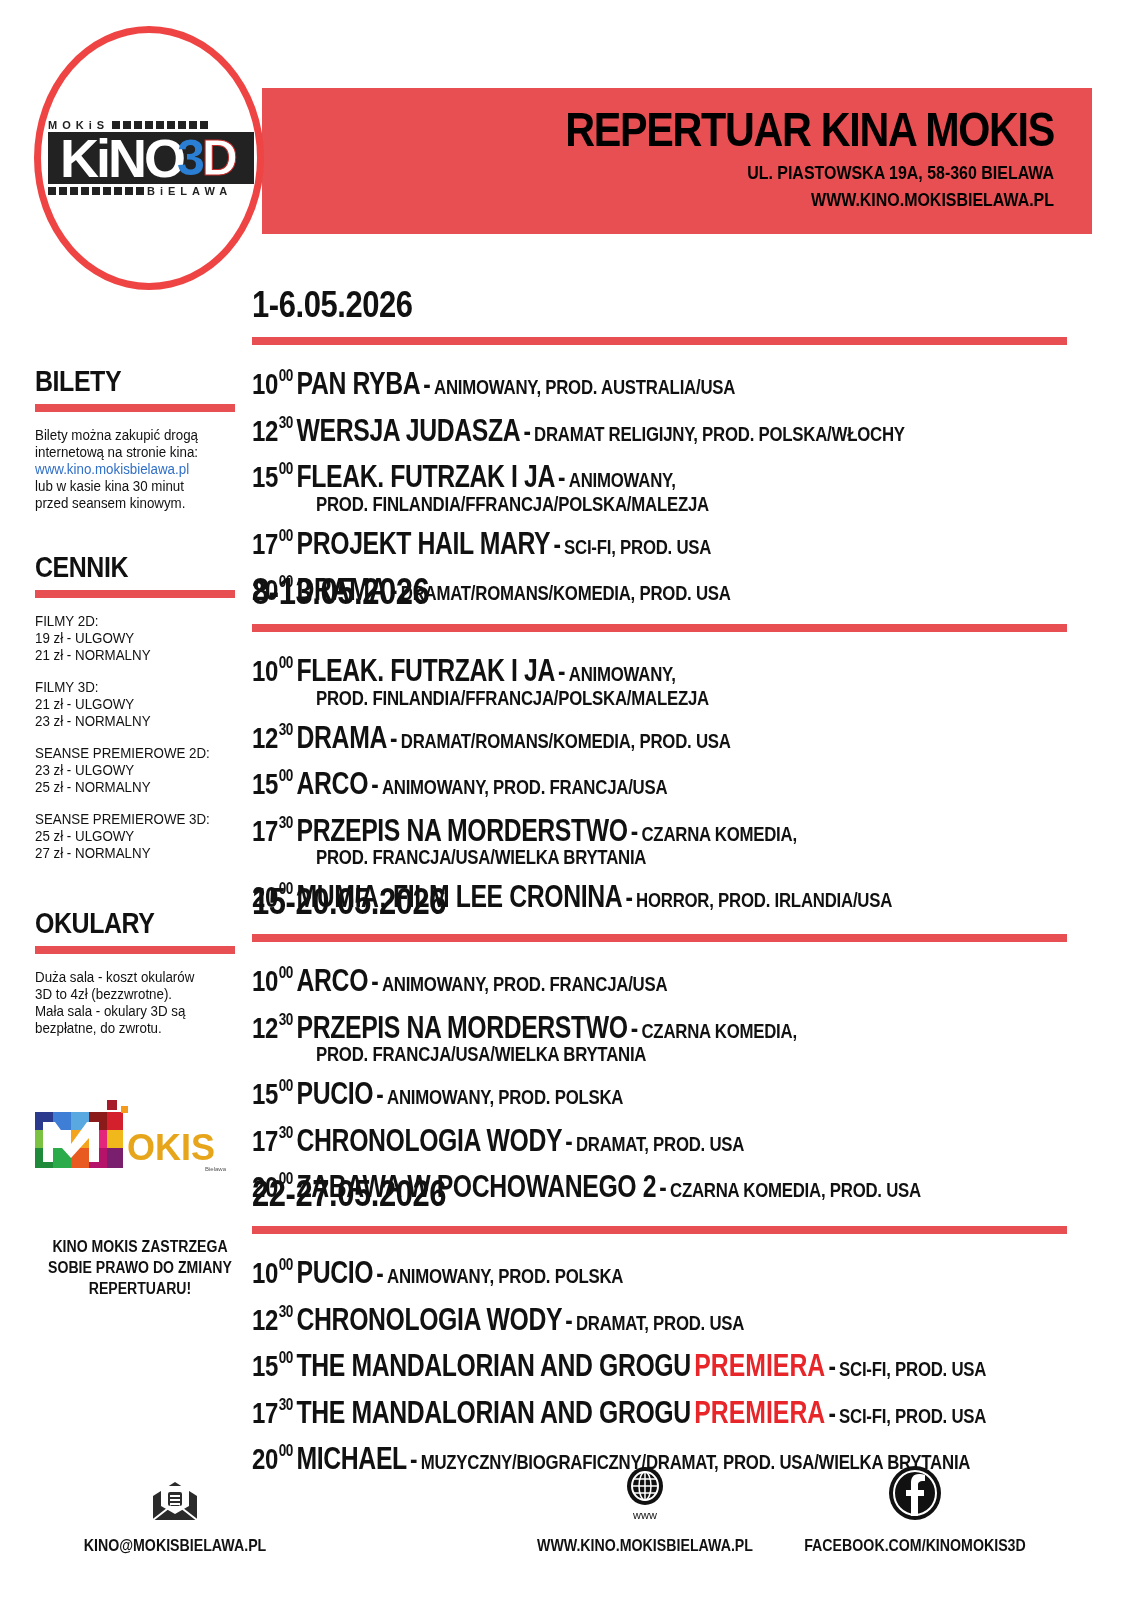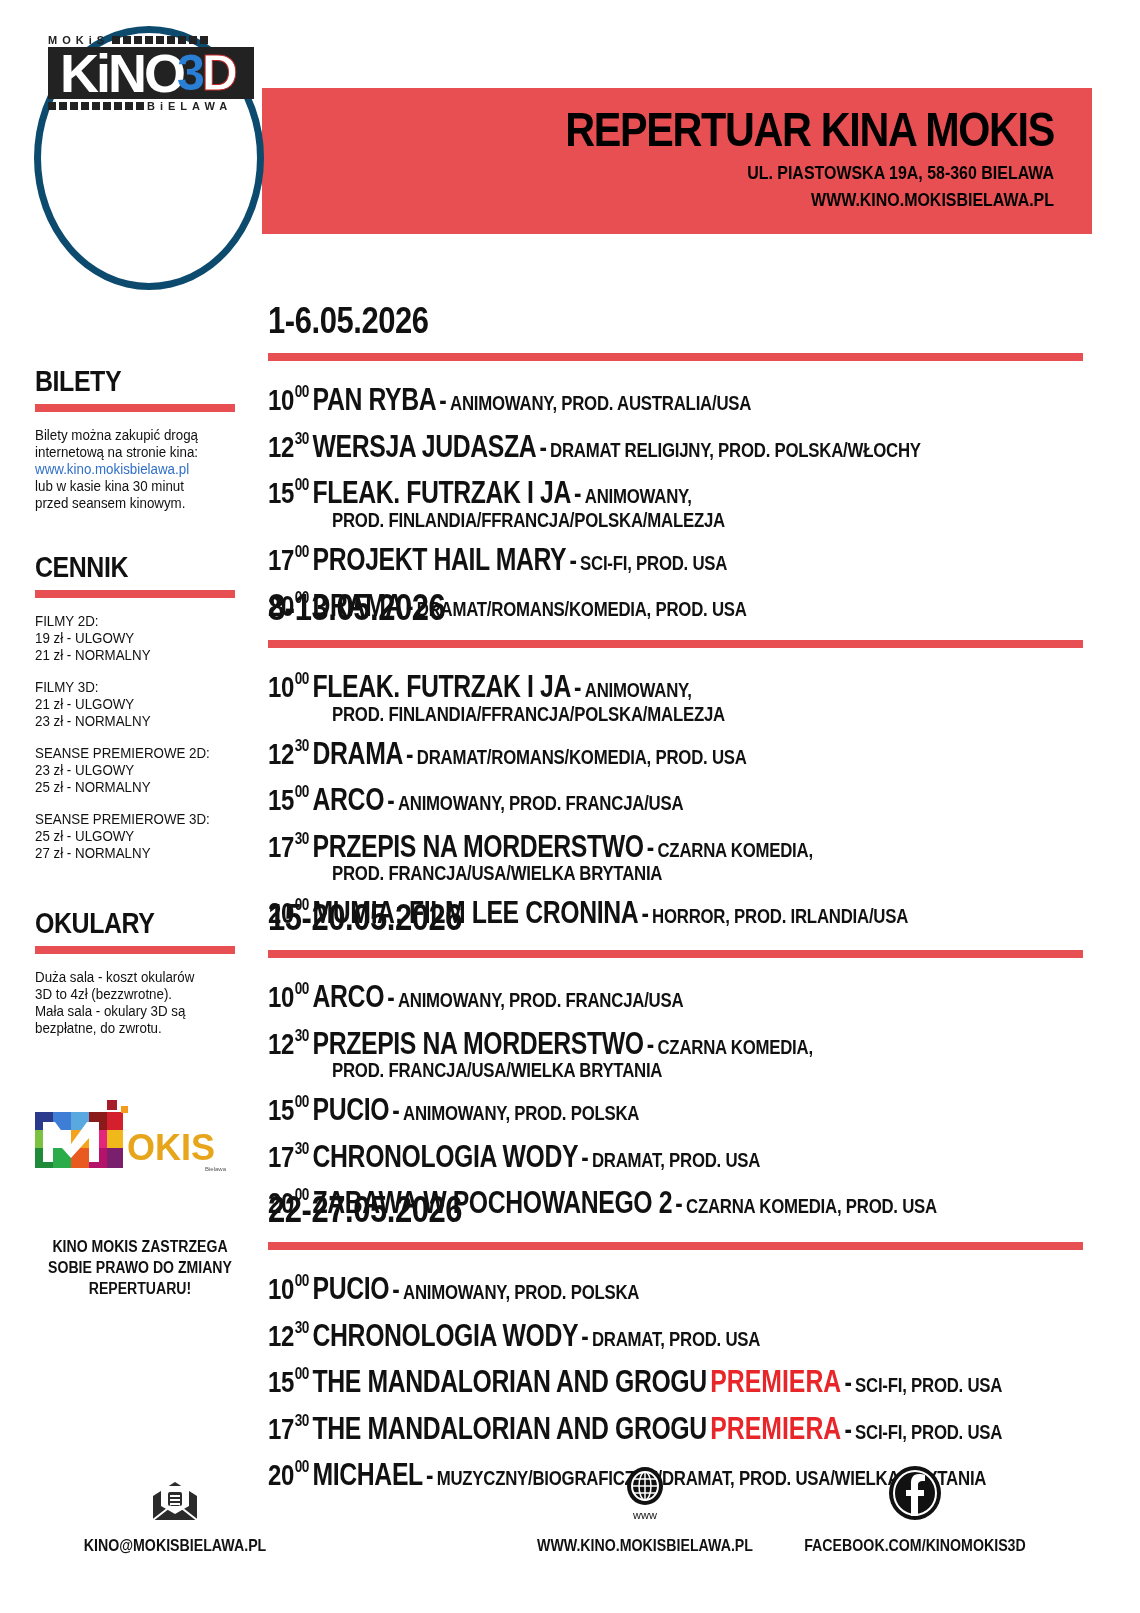--- a/index.html
+++ b/index.html
@@ -10,22 +10,22 @@
   .banner {
     position: absolute; left: 262px; top: 88px; width: 830px; height: 146px;
     background: #e84f52; color: #000000; text-align: right; padding-right: 38px;
   }
   .banner .title { font-weight: 700; font-size: 48px; letter-spacing: -1.5px; transform: scaleX(0.86); transform-origin: right; margin-top: 14px; line-height: 56px; }
   .banner .addr { font-weight: 700; font-size: 19px; transform: scaleX(0.84); transform-origin: right; line-height: 26px; margin-top: 2px; }
   .banner .url  { font-weight: 700; font-size: 19px; transform: scaleX(0.84); transform-origin: right; line-height: 28px; }
 
   .logo-circle {
     position: absolute; left: 34px; top: 26px; width: 230px; height: 264px;
-    border: 7px solid #0c4a6e; border-radius: 50%; background: #fff;
-    display: flex; justify-content: center;
+    border: 7px solid #ef4444; border-radius: 50%; background: #fff;
+    display: flex; align-items: center; justify-content: center;
   }
   .kino-logo { width: 206px; position: relative; margin-left: 4px; }
   .kino-logo .top, .kino-logo .bottom { display: flex; align-items: center; gap: 3px; font-size: 11px; font-weight: 700; letter-spacing: 5px; color: #222; height: 14px; }
   .film-sq { width: 8px; height: 8px; background: #222; display: inline-block; }
   .kino-logo .word {
     background: #222; height: 52px; display: flex; align-items: center; padding-left: 12px;
     font-size: 54px; font-weight: 900; color: #fff; letter-spacing: -3px; line-height: 52px; position: relative;
   }
   .kino-logo .three { color: #2a7fd4; font-size: 50px; margin-left: -6px; }
   .kino-logo .dee { color: #fff; font-size: 50px; -webkit-text-stroke: 1px #c62a2a; }
@@ -35,21 +35,21 @@
   .side h2 { font-size: 29px; font-weight: 700; transform: scaleX(0.86); transform-origin: left; line-height: 34px; letter-spacing: -0.5px; }
   .side .rule { height: 8px; background: #e84f52; margin-top: 6px; margin-bottom: 14px; width: 200px; }
   .side p, .side .line { font-size: 15.5px; line-height: 17px; transform: scaleX(0.86); transform-origin: left; white-space: nowrap; }
   .side .link { color: #2f6fc7; }
   .side .group { margin-bottom: 15px; }
 
   .mokis-logo { position: absolute; left: 35px; top: 1100px; width: 200px; height: 80px; }
   .disclaimer { position: absolute; left: 20px; top: 1236px; width: 240px; text-align: center; font-size: 16px; font-weight: 700; line-height: 21px; transform: scaleX(0.88); }
 
   
-  .week { position: absolute; left: 268px; width: 815px; margin-top: 16px; }
+  .week { position: absolute; left: 252px; width: 815px; }
   .week .date { font-size: 36px; font-weight: 700; line-height: 44px; transform: scaleX(0.86); transform-origin: left; letter-spacing: -0.5px; }
   .week .rule { height: 8px; background: #e84f52; margin-top: 10px; margin-bottom: 14px; }
   .show { white-space: nowrap; line-height: 33.5px; }
   .show .inner { display: inline-block; transform: scaleX(0.8); transform-origin: left; }
   .show .time { font-size: 30px; font-weight: 700; letter-spacing: -0.5px; }
   .show .time sup { font-size: 17px; font-weight: 700; vertical-align: 13px; margin-left: 1px; }
   .show .title { font-size: 31px; font-weight: 700; letter-spacing: -0.5px; }
   .show .premiere { font-size: 31px; font-weight: 700; color: #e8262a; }
   .show .dash { font-size: 28px; font-weight: 700; margin: 0 4px; }
   .show .desc { font-size: 21px; font-weight: 700; letter-spacing: -0.3px; }

